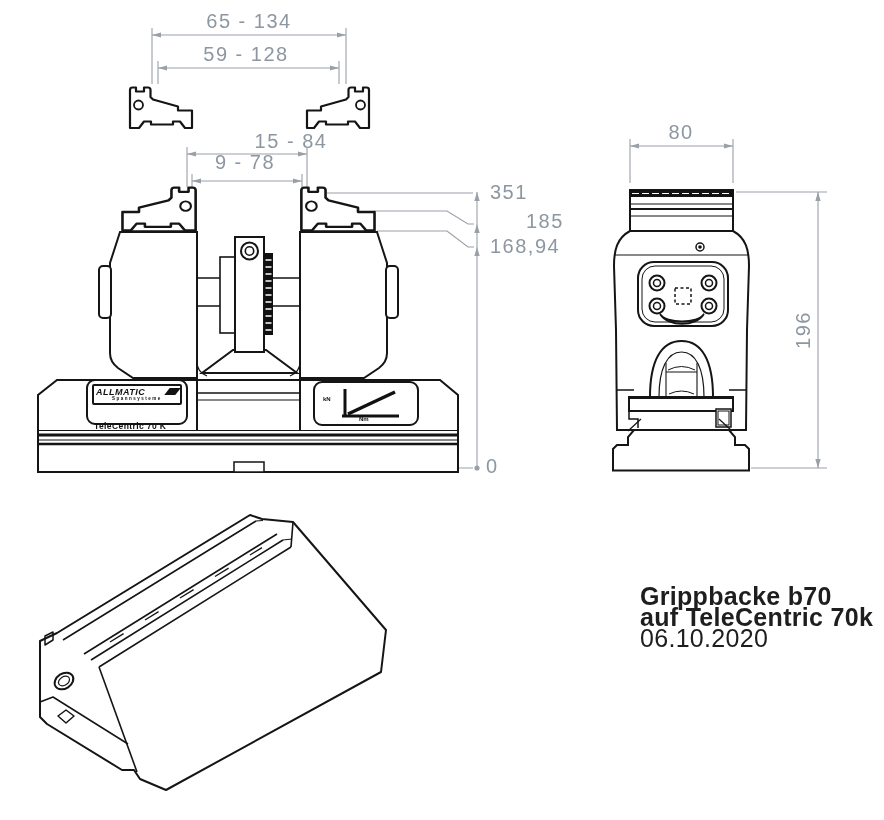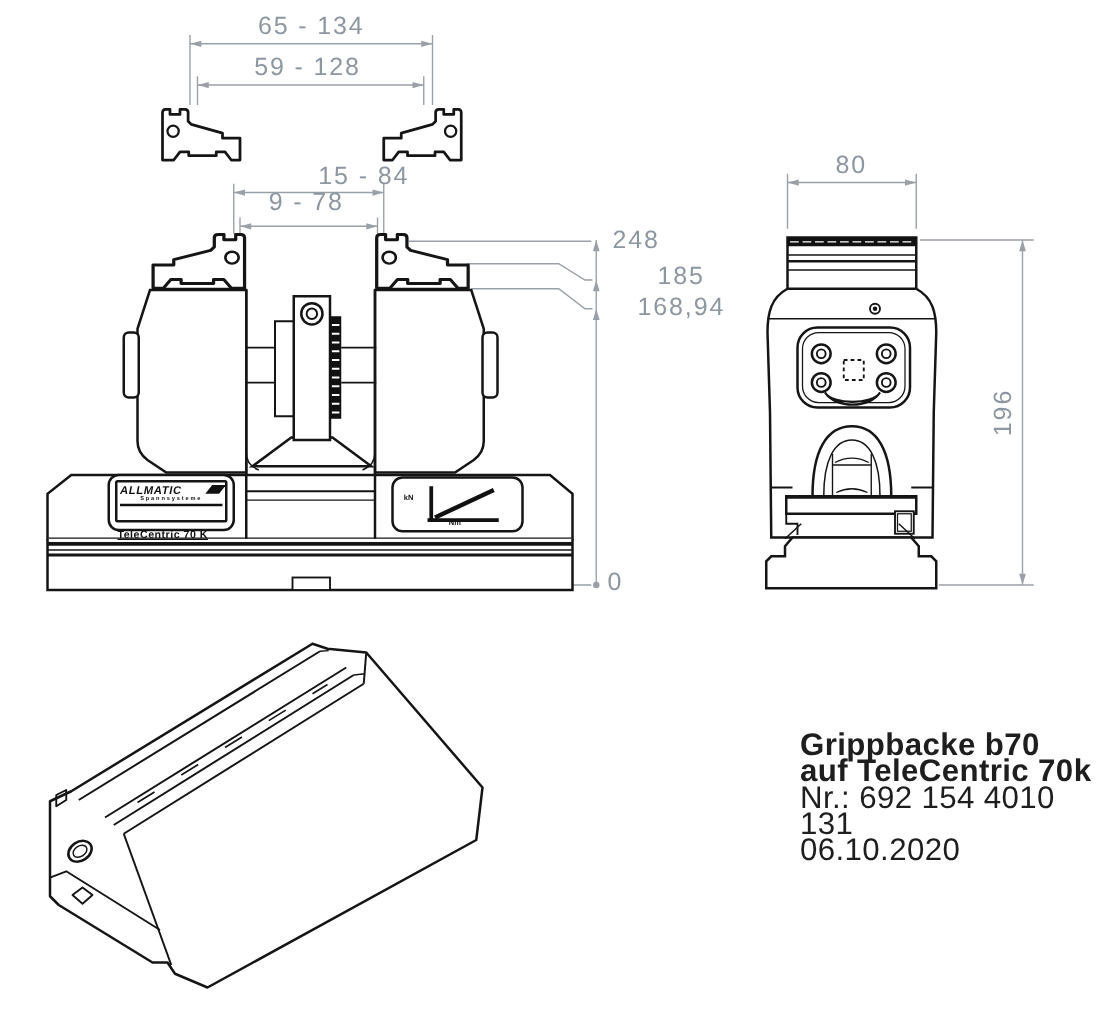--- a/index.html
+++ b/index.html
@@ -10,30 +10,30 @@
        white-space:nowrap;line-height:1;}
   .ctr{transform:translateX(-50%);}
   .rot{transform:translate(-50%,-50%) rotate(-90deg);}
   .tb{position:absolute;left:640px;top:586px;color:#1e1e1e;font-size:25px;
       line-height:21px;letter-spacing:.3px;}
   .tb .b{font-weight:bold;}
   
   .plate{position:absolute;background:#fff;border:2px solid #151515;border-radius:9px;
          box-sizing:border-box;}
   .plate-left{left:86px;top:379px;width:102px;height:46px;padding:3px 4px 0 4px;}
-  .logo-box{border:2px solid #151515;border-radius:2px;height:34px;padding:0 2px;
+  .logo-box{border:2px solid #151515;border-radius:2px;height:21px;padding:0 2px;
             box-sizing:border-box;overflow:hidden;}
   .logo-row{display:flex;align-items:center;justify-content:space-between;height:11px;}
   .logo-text{font-size:9px;font-weight:bold;font-style:italic;letter-spacing:.5px;color:#111;}
   .pen{width:11px;height:7px;background:#111;transform:skewX(-38deg);}
   .logo-sub{font-size:4.5px;font-weight:bold;letter-spacing:1.5px;color:#111;
             text-align:center;line-height:4.5px;}
   .logo-bar{height:2.5px;background:#111;margin-top:1px;}
   .plate-model{font-size:8.5px;font-weight:bold;letter-spacing:.4px;color:#111;
-               margin:4px 0 0 2px;text-decoration:underline;}
+               margin:16px 0 0 2px;}
   .plate-right{left:313px;top:381px;width:106px;height:45px;}
   .kn{position:absolute;left:8px;top:13px;font-size:6px;font-weight:bold;color:#111;}
   .nm{position:absolute;left:44px;bottom:2px;font-size:6px;font-weight:bold;color:#111;}
 </style>
 </head>
 <body>
 
 <div class="sheet">
 
 <svg class="art" width="884" height="820" viewBox="0 0 884 820">
@@ -179,23 +179,23 @@
     <ellipse cx="64" cy="681" rx="6" ry="4.2" transform="rotate(-33 64 681)" stroke-width="1.2"></ellipse>
     <path d="M40,702 L53,697 L128,744" stroke-width="1.5"></path>
     <path d="M58,716 L66,710 L74,716 L66,723 Z" stroke-width="1.5"></path>
   </g>
 </svg>
 
 <span class="dim ctr" style="left:249px;top:11px;">65 - 134</span>
 <span class="dim ctr" style="left:246px;top:44px;">59 - 128</span>
 <span class="dim ctr" style="left:247px;top:131px;margin-left:44px;">15 - 84</span>
 <span class="dim ctr" style="left:245px;top:152px;">9 - 78</span>
-<span class="dim" style="left:490px;top:182px;">248</span>
+<span class="dim" style="left:490px;top:182px;">351</span>
 <span class="dim" style="left:490px;top:211px;margin-left:36px;">185</span>
-<span class="dim" style="left:490px;top:236px;margin-left:20px;">168,94</span>
+<span class="dim" style="left:490px;top:236px;">168,94</span>
 <span class="dim" style="left:486px;top:456px;">0</span>
 <span class="dim ctr" style="left:681px;top:122px;">80</span>
 <span class="dim rot" style="left:803px;top:330px;">196</span>
 
 <div class="plate plate-left">
   <div class="logo-box">
     <div class="logo-row">
       <span class="logo-text">ALLMATIC</span>
       <span class="pen"></span>
     </div>
@@ -210,17 +210,16 @@
     <path d="M30,6 V33 M27,33 H84" stroke="#111" stroke-width="3" fill="none"></path>
     <path d="M33,31 L80,9" stroke="#111" stroke-width="3.5" fill="none"></path>
   </svg>
   <span class="kn">kN</span>
   <span class="nm">Nm</span>
 </div>
 
 <div class="tb">
   <div class="b">Grippbacke b70</div>
   <div class="b">auf TeleCentric 70k</div>
-  <div>Nr.: 692 154 4010 131</div>
   <div>06.10.2020</div>
 </div>
 
 </div>
 
 </body></html>

